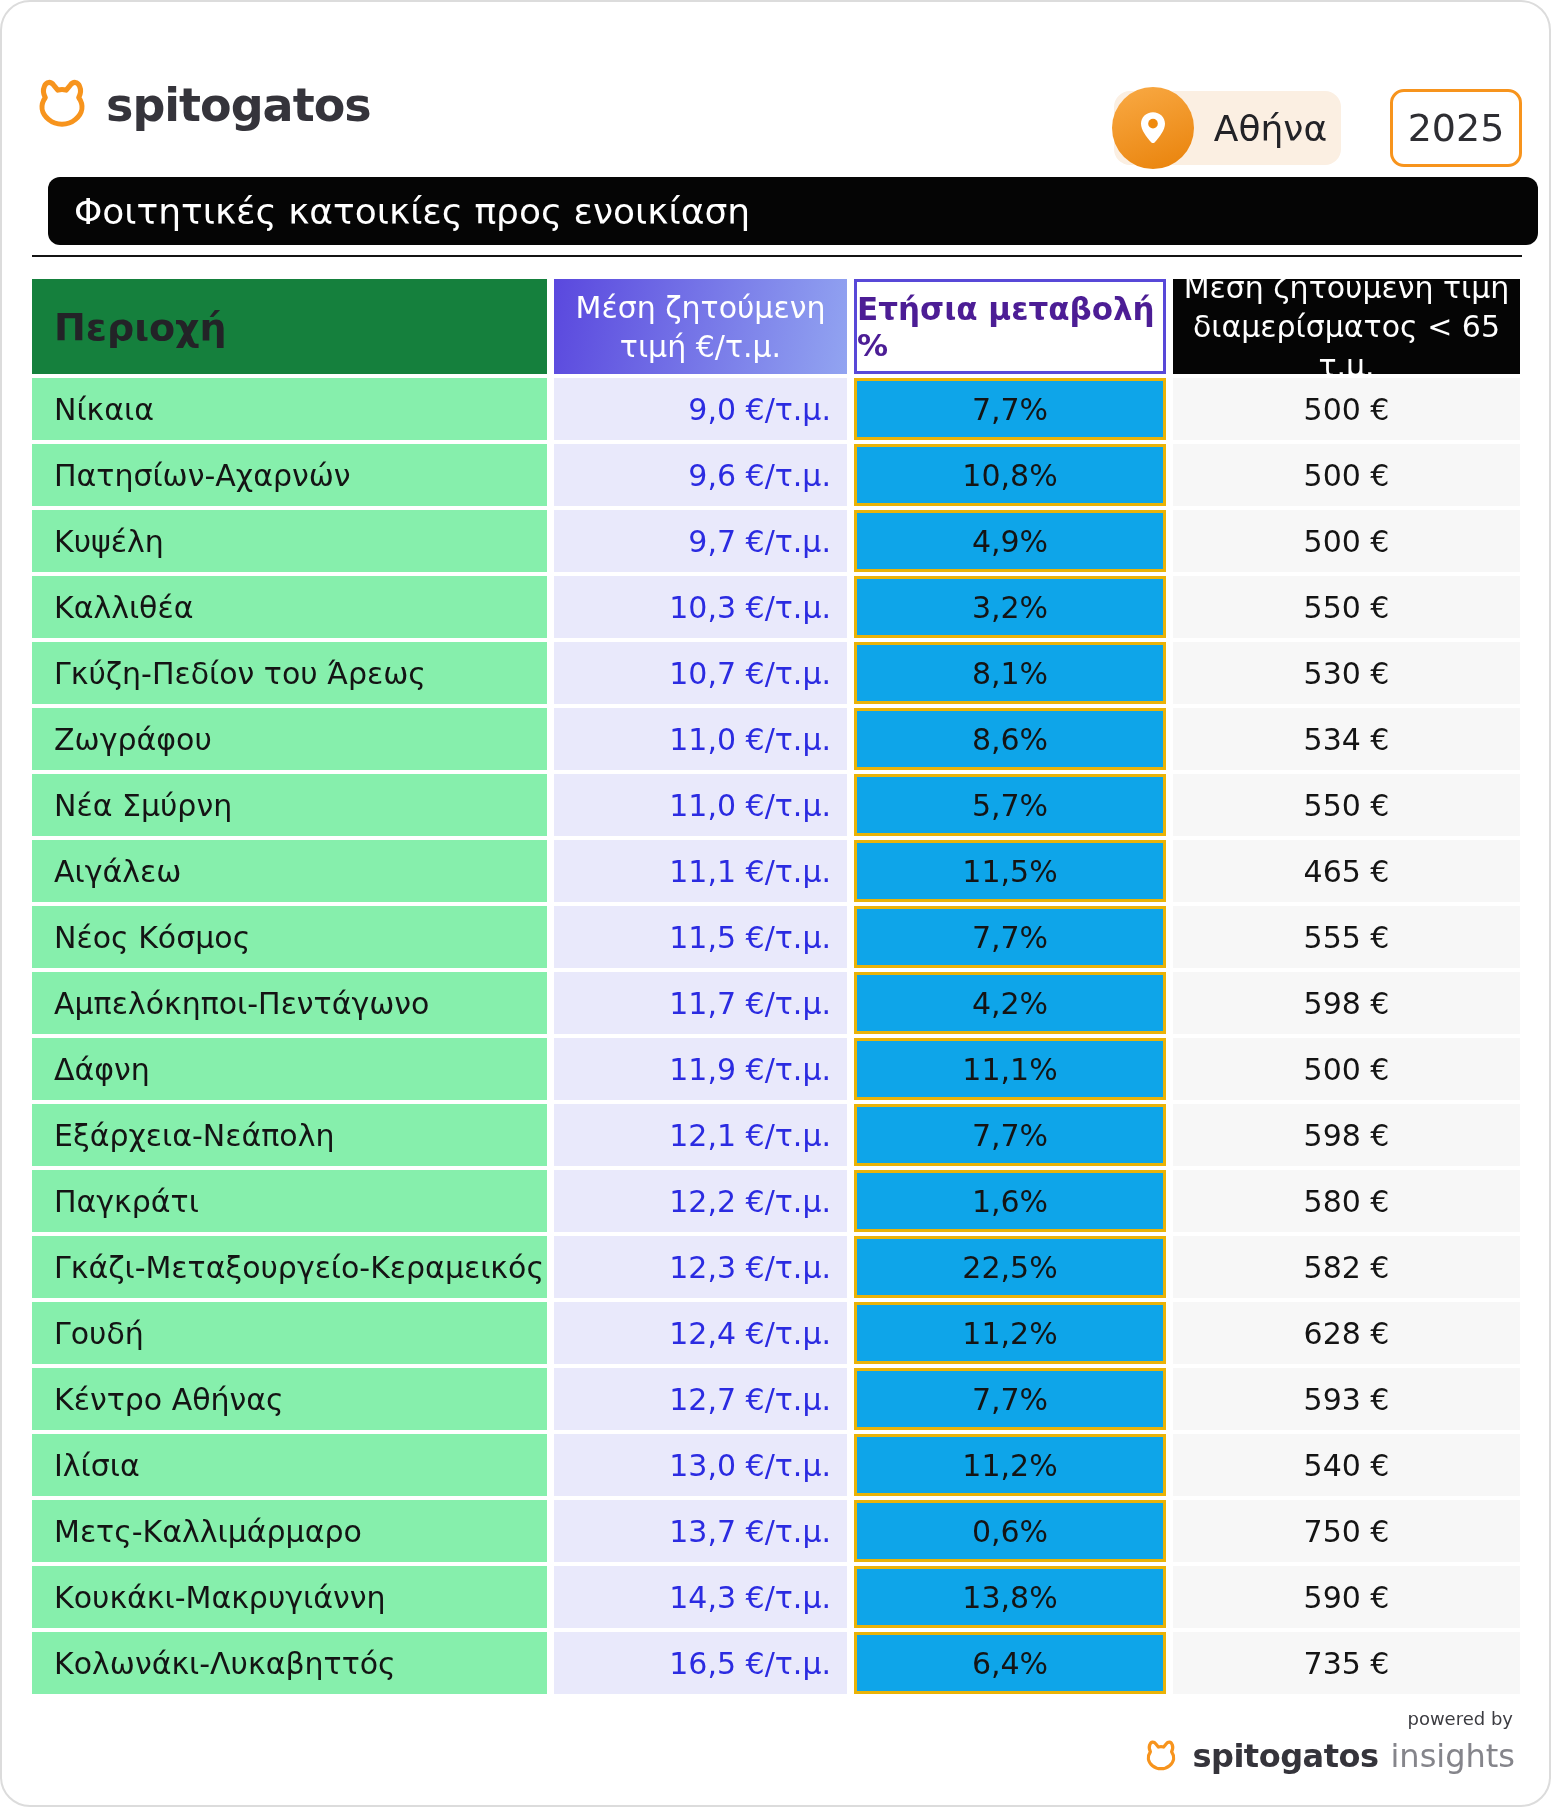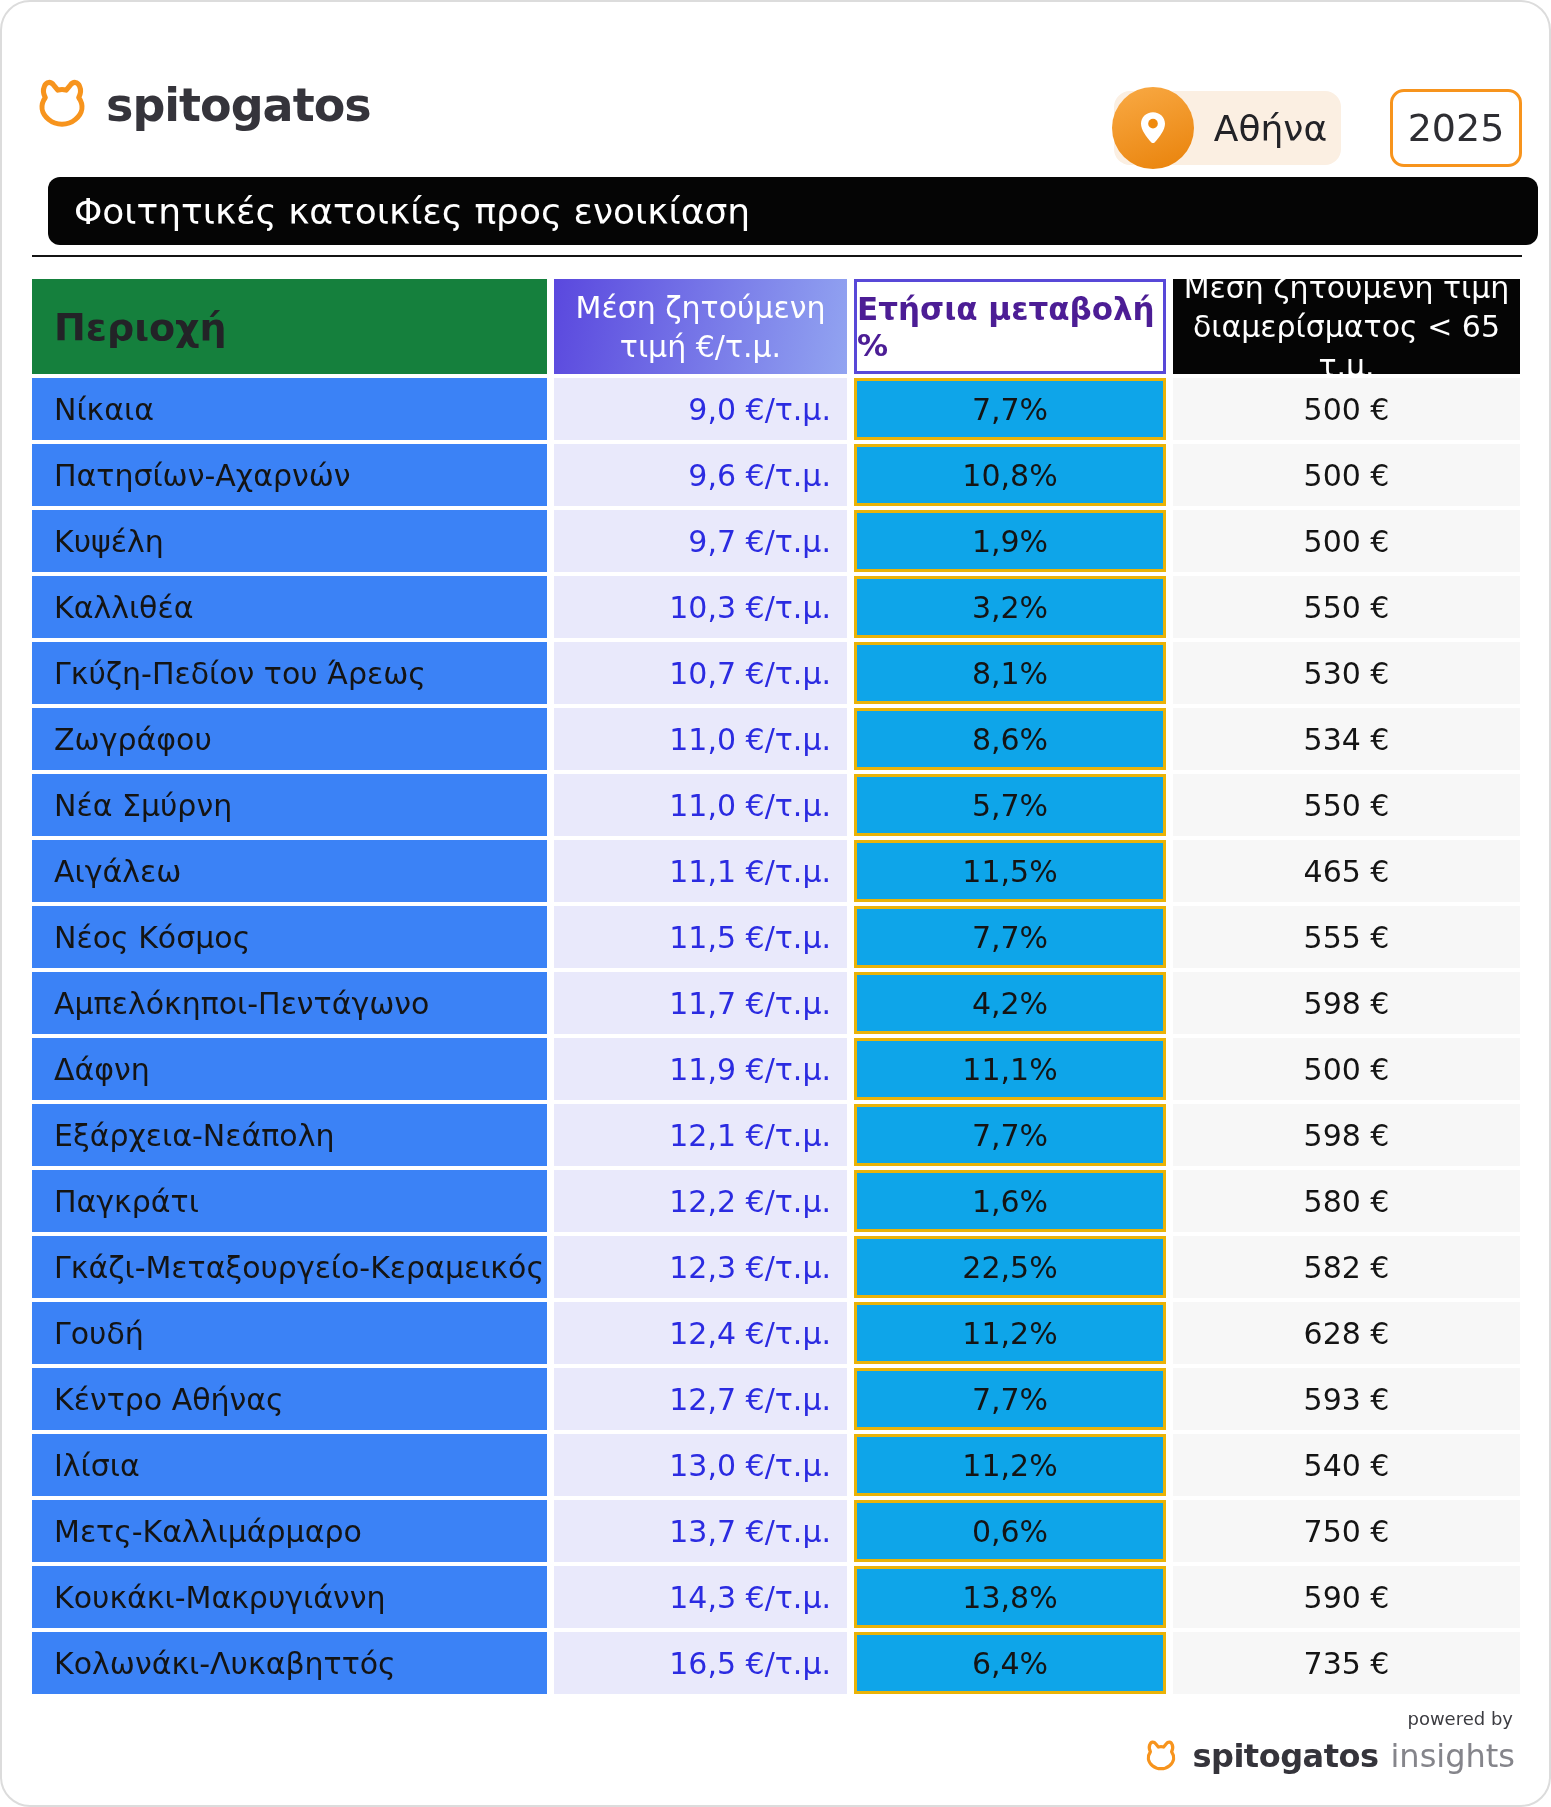--- a/index.html
+++ b/index.html
@@ -36,21 +36,21 @@
     grid-template-rows:95px repeat(20,62px);
     column-gap:7px;row-gap:4px;}
   .cell{display:flex;align-items:center;font-size:30px;color:#141414;}
   .h1{background:#15803d;font-size:38px;font-weight:bold;color:#232327;padding-left:22px;}
   .h2{background:linear-gradient(100deg,#5a48de 0%,#92a4f1 100%);color:#fff;
     justify-content:center;text-align:center;line-height:1.3;padding:0 18px;font-size:30px;}
   .h3{background:#fff;border:3px solid #5848d8;justify-content:center;
     font-weight:bold;font-size:31px;color:#4c1d95;}
   .h4{background:#050505;color:#fff;justify-content:center;text-align:center;
     line-height:1.3;padding:0 10px;font-size:30px;}
-  .c1{background:#3b82f6;padding-left:22px;}
+  .c1{background:#86efac;padding-left:22px;}
   .c2{background:#e9e9fb;justify-content:flex-end;padding-right:16px;color:#2b2be1;}
   .c3{background:#0ea5e9;border:3px solid #eab308;justify-content:center;}
   .c4{background:#f7f7f7;justify-content:center;}
   
   .footer{position:absolute;right:34px;top:1706px;text-align:right;}
   .powered{font-size:18px;color:#3c3c41;margin:0 2px 8px 0;}
   .footer-brand{display:flex;align-items:center;justify-content:flex-end;gap:12px;}
   .footer-brand svg{display:block;}
   .fb-name{font-size:32px;font-weight:800;color:#35343b;letter-spacing:-0.5px;}
   .fb-suffix{font-size:32px;color:#85858b;}
@@ -92,21 +92,21 @@
   <div class="cell c1">Νίκαια</div>
       <div class="cell c2">9,0 €/τ.μ.</div>
       <div class="cell c3">7,7%</div>
       <div class="cell c4">500 €</div>
       <div class="cell c1">Πατησίων-Αχαρνών</div>
       <div class="cell c2">9,6 €/τ.μ.</div>
       <div class="cell c3">10,8%</div>
       <div class="cell c4">500 €</div>
       <div class="cell c1">Κυψέλη</div>
       <div class="cell c2">9,7 €/τ.μ.</div>
-      <div class="cell c3">1,9%</div>
+      <div class="cell c3">4,9%</div>
       <div class="cell c4">500 €</div>
       <div class="cell c1">Καλλιθέα</div>
       <div class="cell c2">10,3 €/τ.μ.</div>
       <div class="cell c3">3,2%</div>
       <div class="cell c4">550 €</div>
       <div class="cell c1">Γκύζη-Πεδίον του Άρεως</div>
       <div class="cell c2">10,7 €/τ.μ.</div>
       <div class="cell c3">8,1%</div>
       <div class="cell c4">530 €</div>
       <div class="cell c1">Ζωγράφου</div>

